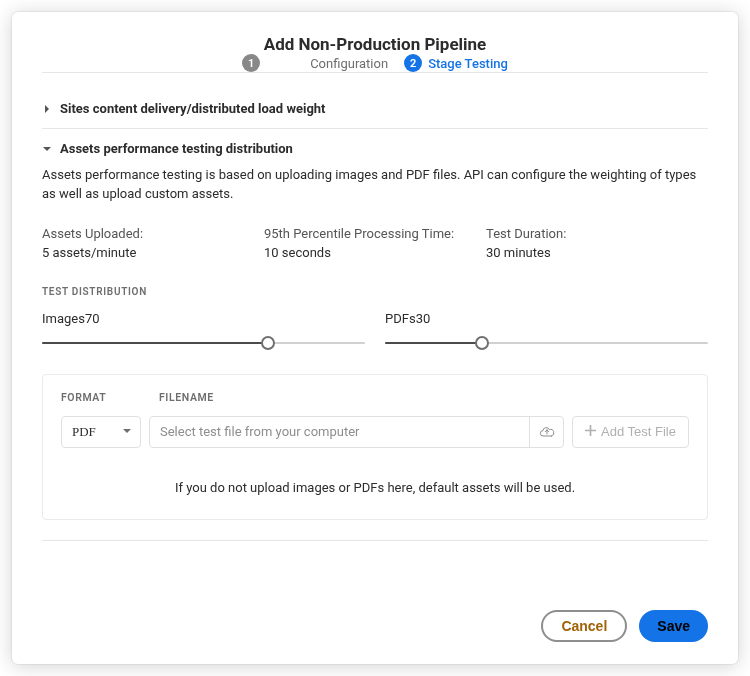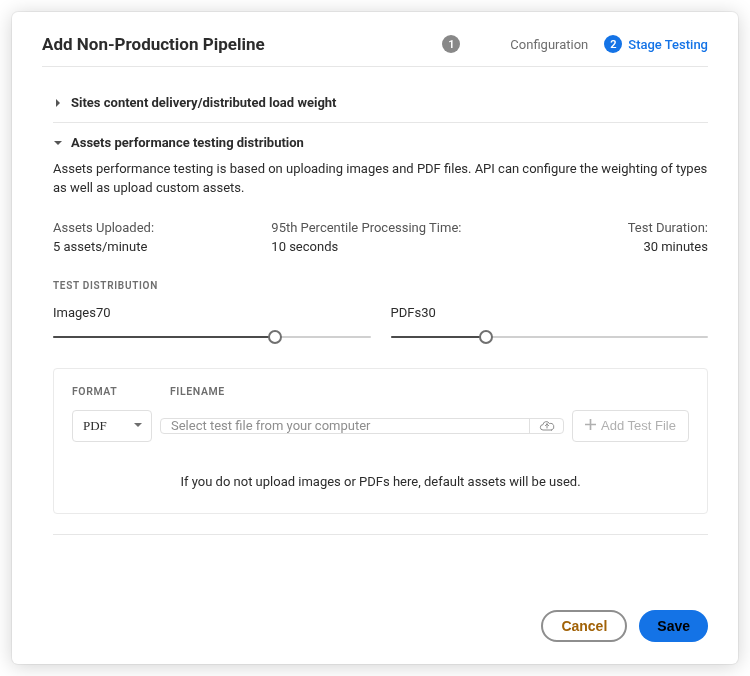--- a/index.html
+++ b/index.html
@@ -42,23 +42,24 @@
     overflow-y: auto;
     padding: 22px 30px 8px 30px;
   }
   .dialog-body::-webkit-scrollbar { width: 8px; }
   .dialog-body::-webkit-scrollbar-thumb { background: #ccc; border-radius: 4px; }
 
   .dlg-header {
     display: flex;
     align-items: center;
     justify-content: space-between;
-    padding-bottom: 12px;
+    padding-bottom: 0;
     border-bottom: 1px solid #e6e6e6;
     margin-bottom: 16px;
+    flex-direction: column;
   }
   .dlg-title {
     font-size: 17px;
     font-weight: 700;
     color: #2c2c2c;
   }
   .steps {
     display: flex;
     align-items: center;
     gap: 8px;
@@ -81,21 +82,20 @@
   }
   .step-inactive .step-num { background: #888; }
   .step-inactive .step-label { color: #6e6e6e; margin-left: 44px; }
   .step-active .step-num { background: #1473e6; }
   .step-active .step-label { color: #1473e6; font-weight: 500; }
   .step-sep { color: #bbb; font-size: 12px; }
 
   .section {
     border-bottom: 1px solid #e6e6e6;
     padding: 12px 0;
-    margin-left: 11px;
   }
   .section-header {
     display: flex;
     align-items: center;
     gap: 8px;
     cursor: pointer;
   }
   .section-header .chev {
     width: 10px; height: 10px;
     display: inline-flex;
@@ -115,21 +115,21 @@
     margin-top: 10px;
   }
 
   .metrics {
     display: flex;
     margin-top: 22px;
     font-size: 13px;
     color: #2c2c2c;
   }
   .metric { flex: 1; }
-  .metric:last-child { text-align: right; }
+  .metric:last-child { text-align: left; }
   .metric-label { color: #555; margin-bottom: 4px; }
   .metric-value { color: #2c2c2c; }
 
   .dist-title {
     font-size: 10px;
     letter-spacing: 0.7px;
     color: #6e6e6e;
     font-weight: 600;
     margin: 26px 0 14px 0;
   }
@@ -205,21 +205,21 @@
     justify-content: space-between;
     padding: 0 8px 0 10px;
     font-size: 13px;
     color: #2c2c2c;
     cursor: pointer;
     font-family: Liberation Serif, serif;
   }
   .select svg { width: 10px; height: 10px; fill: #6e6e6e; }
   .file-input {
     flex: 1;
-    height: 16px;
+    height: 32px;
     display: flex;
     border: 1px solid #e0e0e0;
     border-radius: 4px;
     overflow: hidden;
   }
   .file-input .text {
     flex: 1;
     display: flex;
     align-items: center;
     padding: 0 10px;

